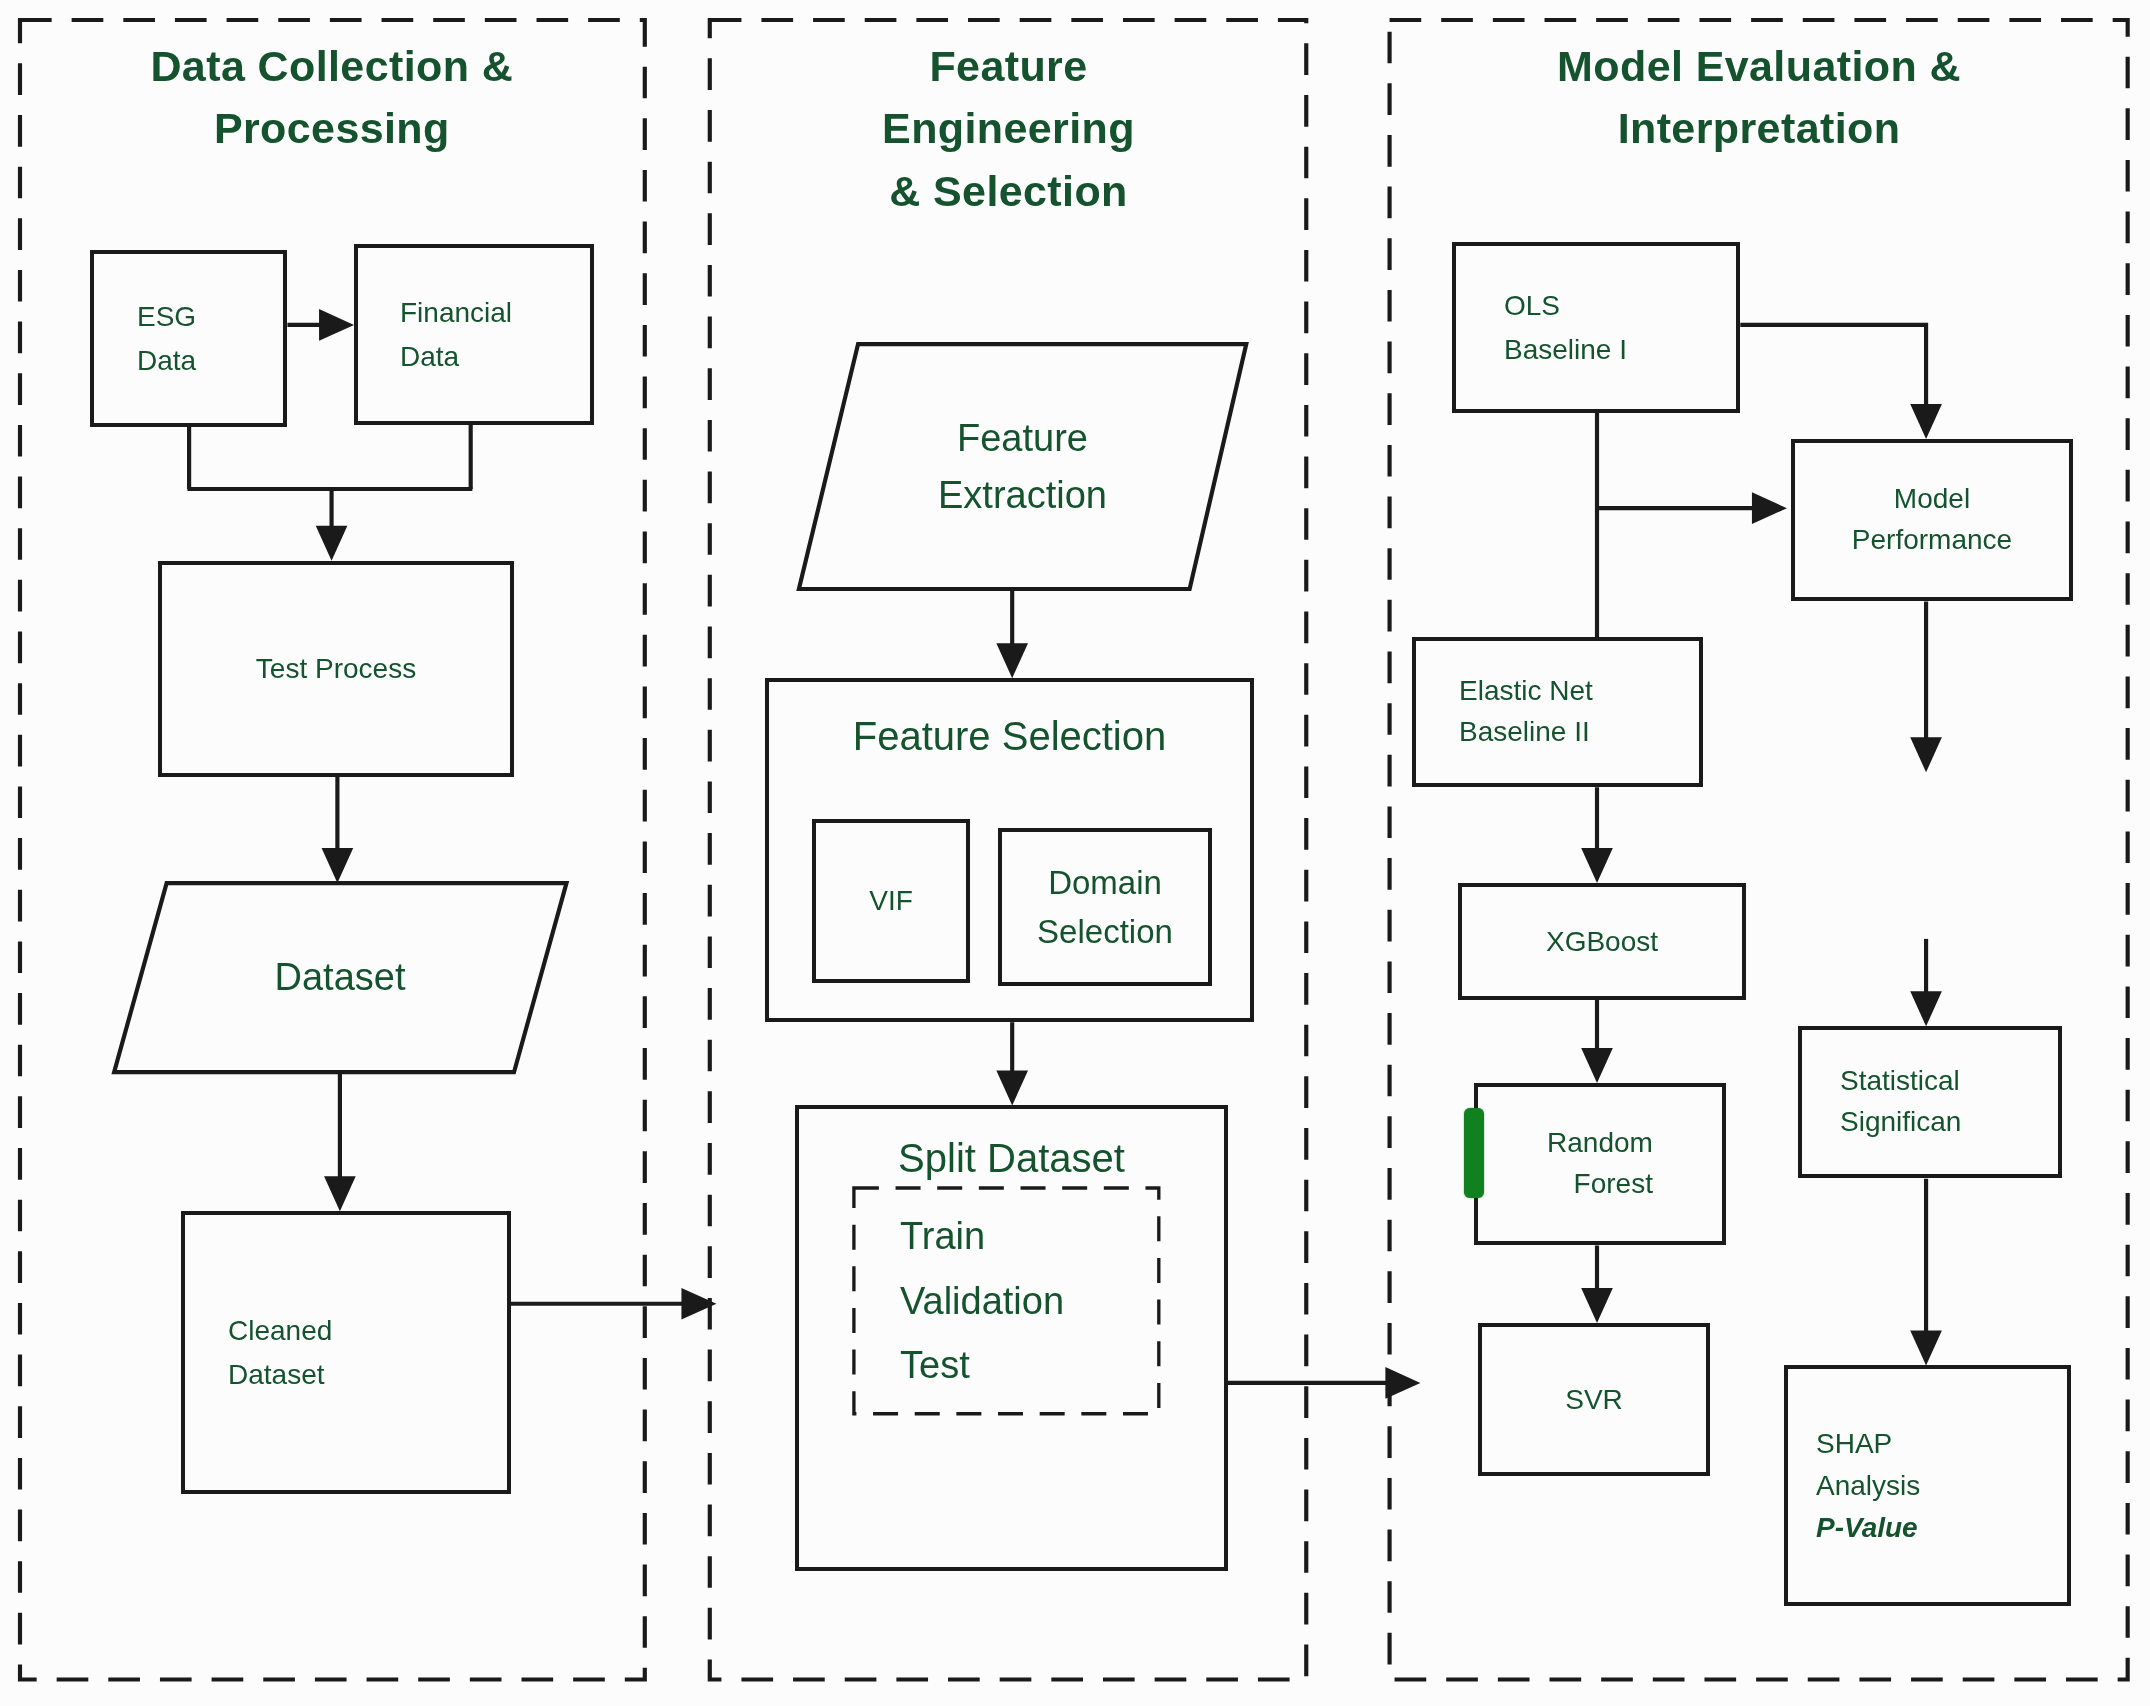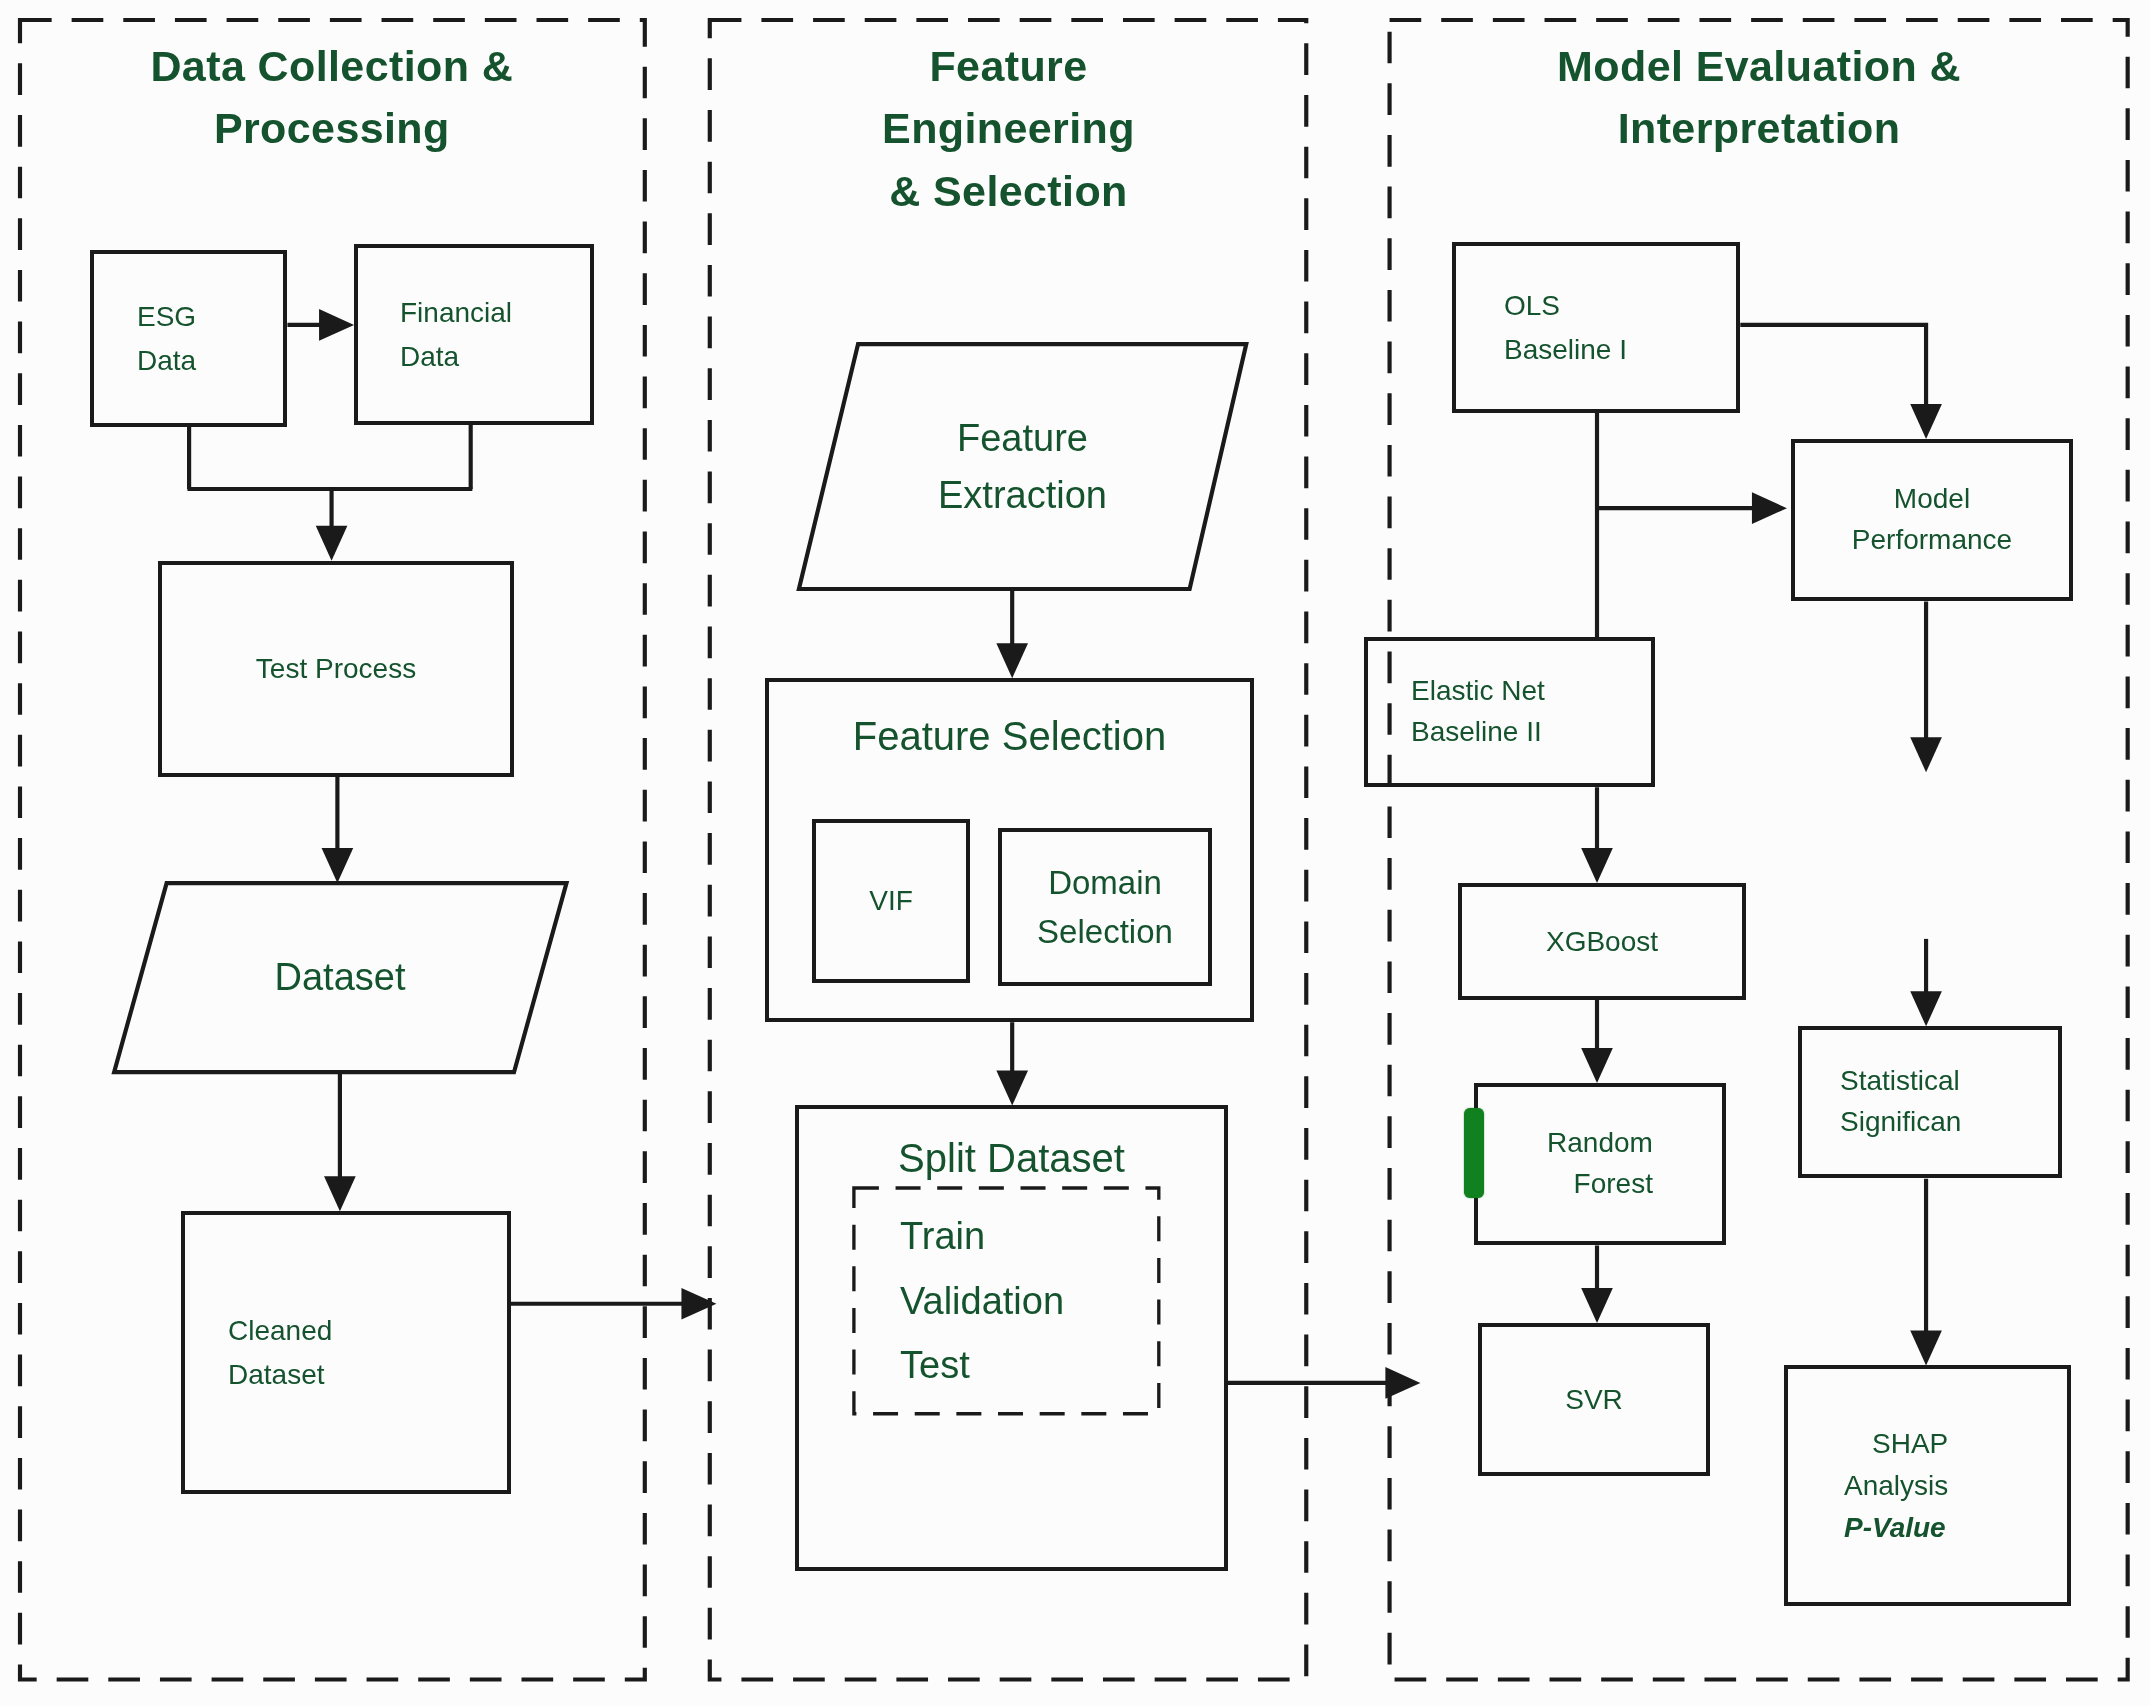--- a/index.html
+++ b/index.html
@@ -162,21 +162,21 @@
 Test</div>
 
   <div class="panel-title" style="left:1389px;top:35px;width:740px;">Model Evaluation &amp;
 Interpretation</div>
 
   <div class="box" style="left:1452px;top:242px;width:288px;height:171px;">
     <span class="label" style="padding-left:48px;">OLS
 Baseline I</span>
   </div>
 
-  <div class="box" style="left:1364px;top:637px;width:291px;height:150px;">
+  <div class="box" style="left:1412px;top:637px;width:291px;height:150px;">
     <span class="label" style="padding-left:43px;line-height:1.45;">Elastic Net
 Baseline II</span>
   </div>
 
   <div class="box centered" style="left:1458px;top:883px;width:288px;height:117px;">
     <span class="label">XGBoost</span>
   </div>
 
   <div class="box centered" style="left:1474px;top:1083px;width:252px;height:162px;text-align:right;">
     <span class="label" style="line-height:1.45;">Random
@@ -193,21 +193,21 @@
 Performance</span>
   </div>
 
 
   <div class="box" style="left:1798px;top:1026px;width:264px;height:152px;">
     <span class="label" style="padding-left:38px;line-height:1.45;">Statistical
 Significan</span>
   </div>
 
   <div class="box" style="left:1784px;top:1365px;width:287px;height:241px;">
-    <span class="label stack" style="padding-left:56px;line-height:1.5;text-align:right;">
+    <span class="label stack" style="padding-left:28px;line-height:1.5;">
       <span>SHAP
 Analysis</span>
       <span class="pvalue">P-Value</span>
     </span>
   </div>
 
 </div>
 
 
 </body></html>

